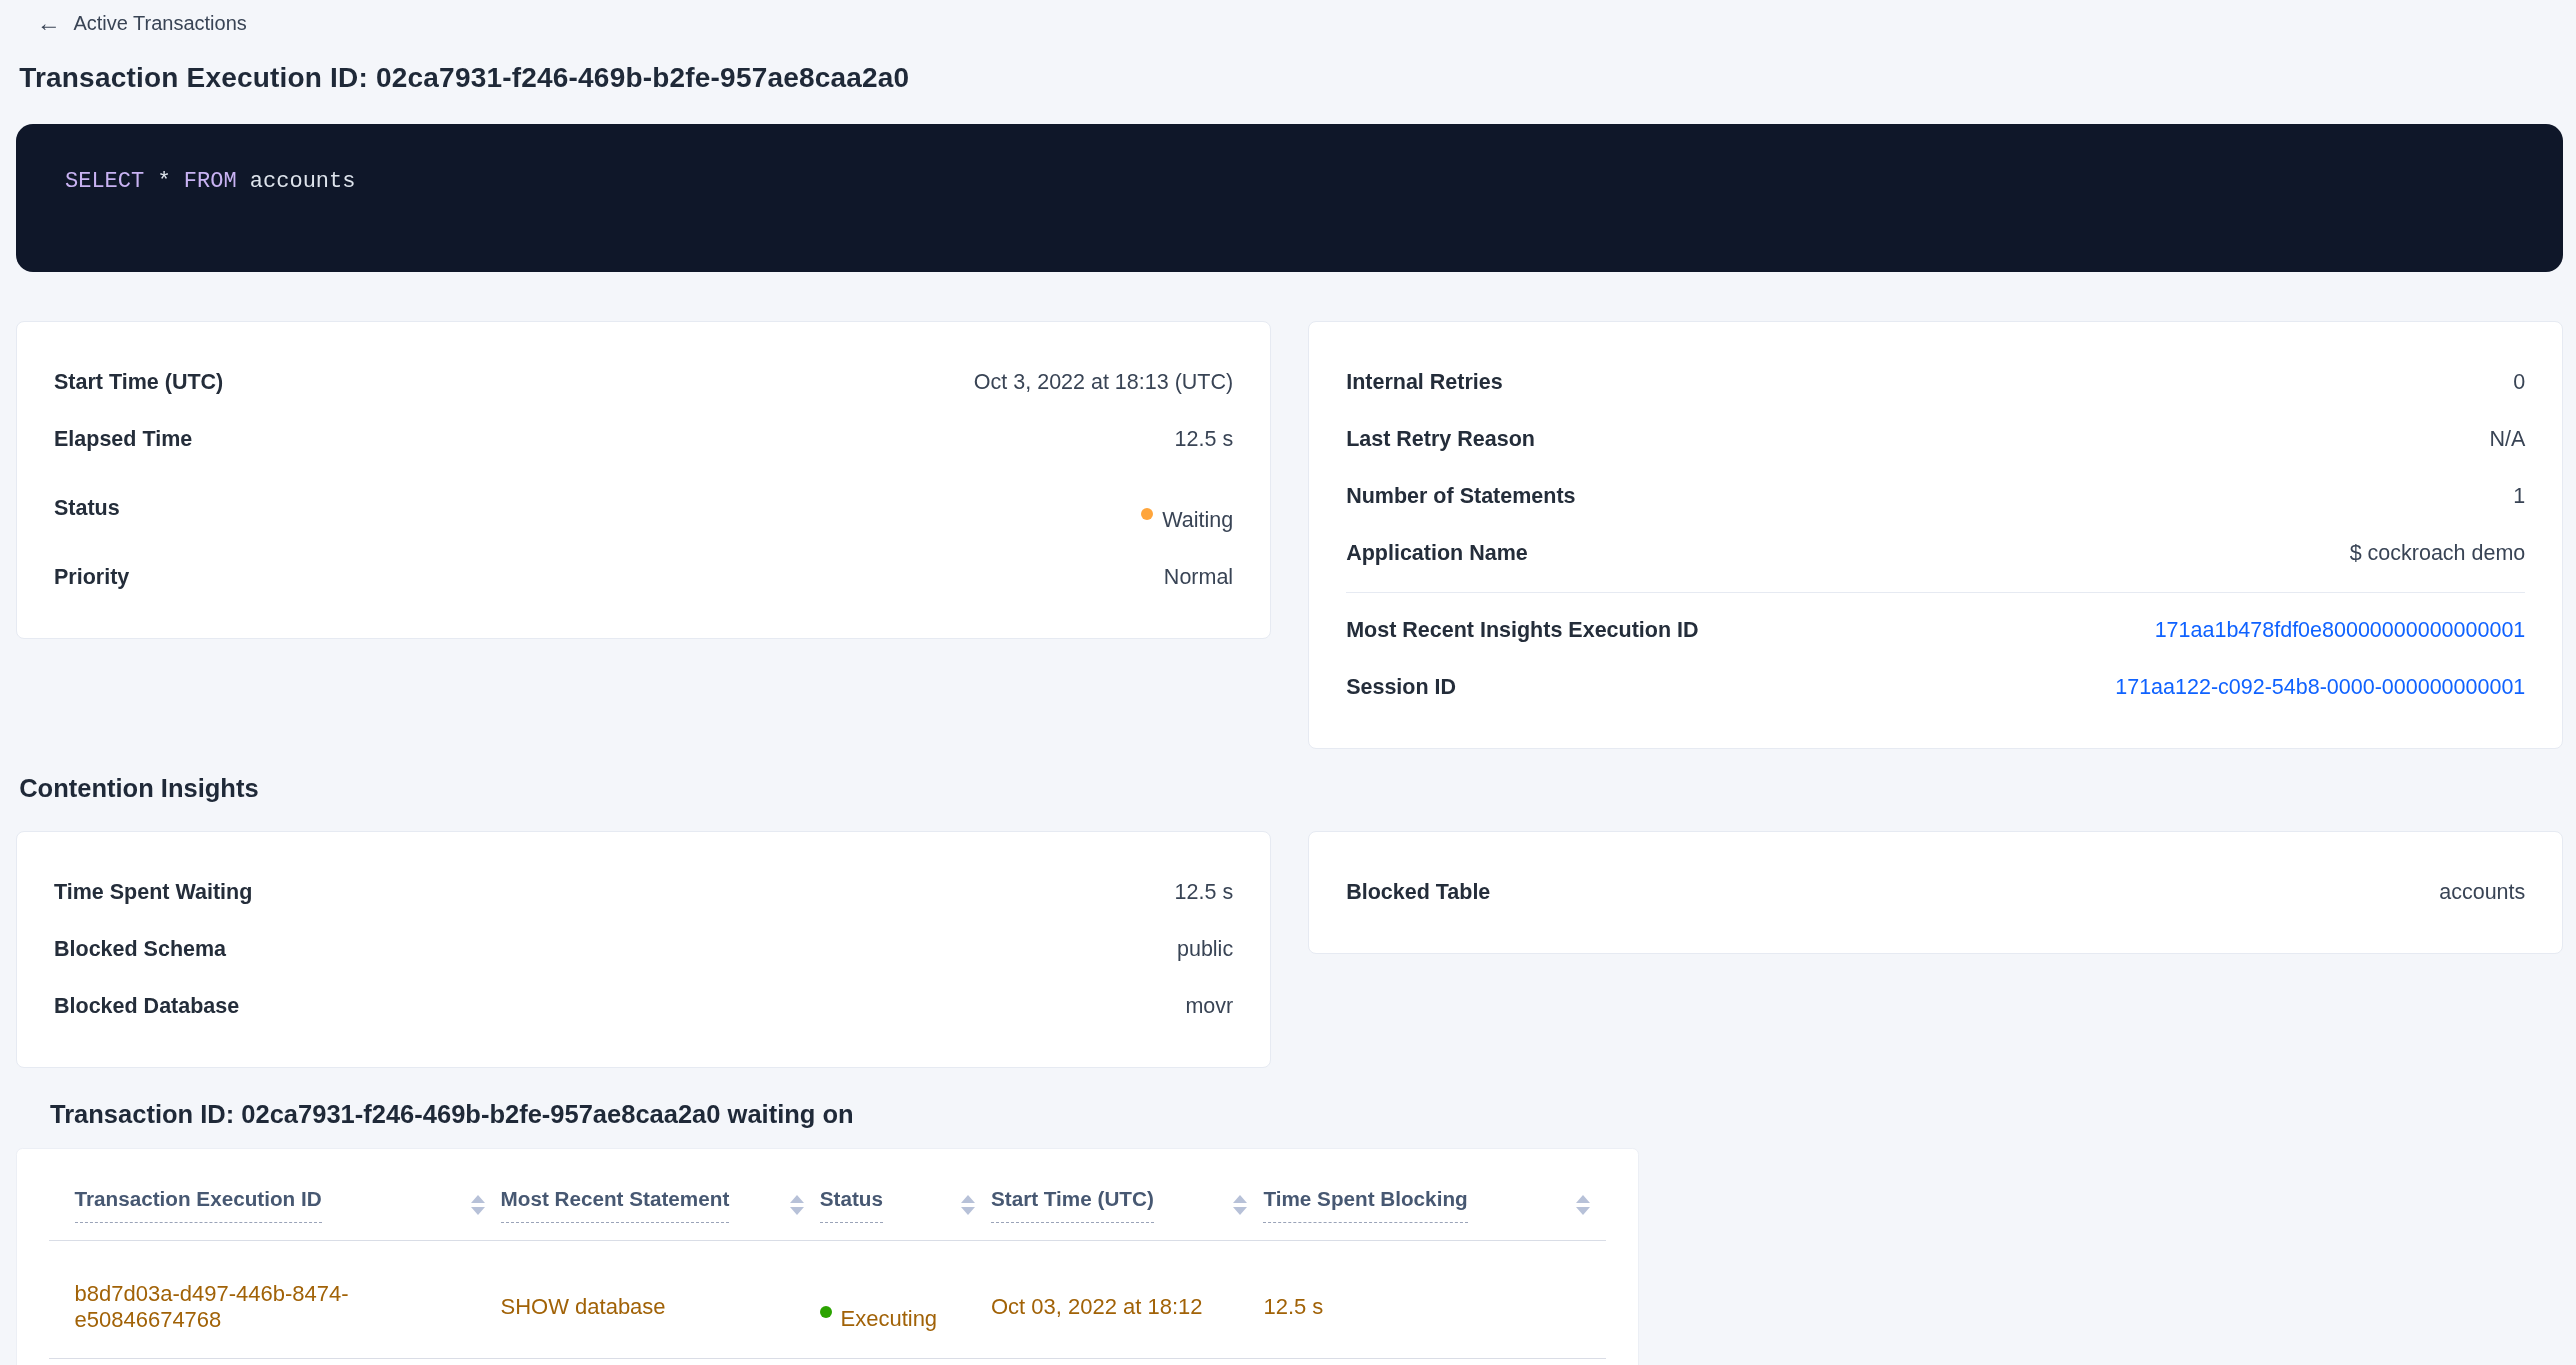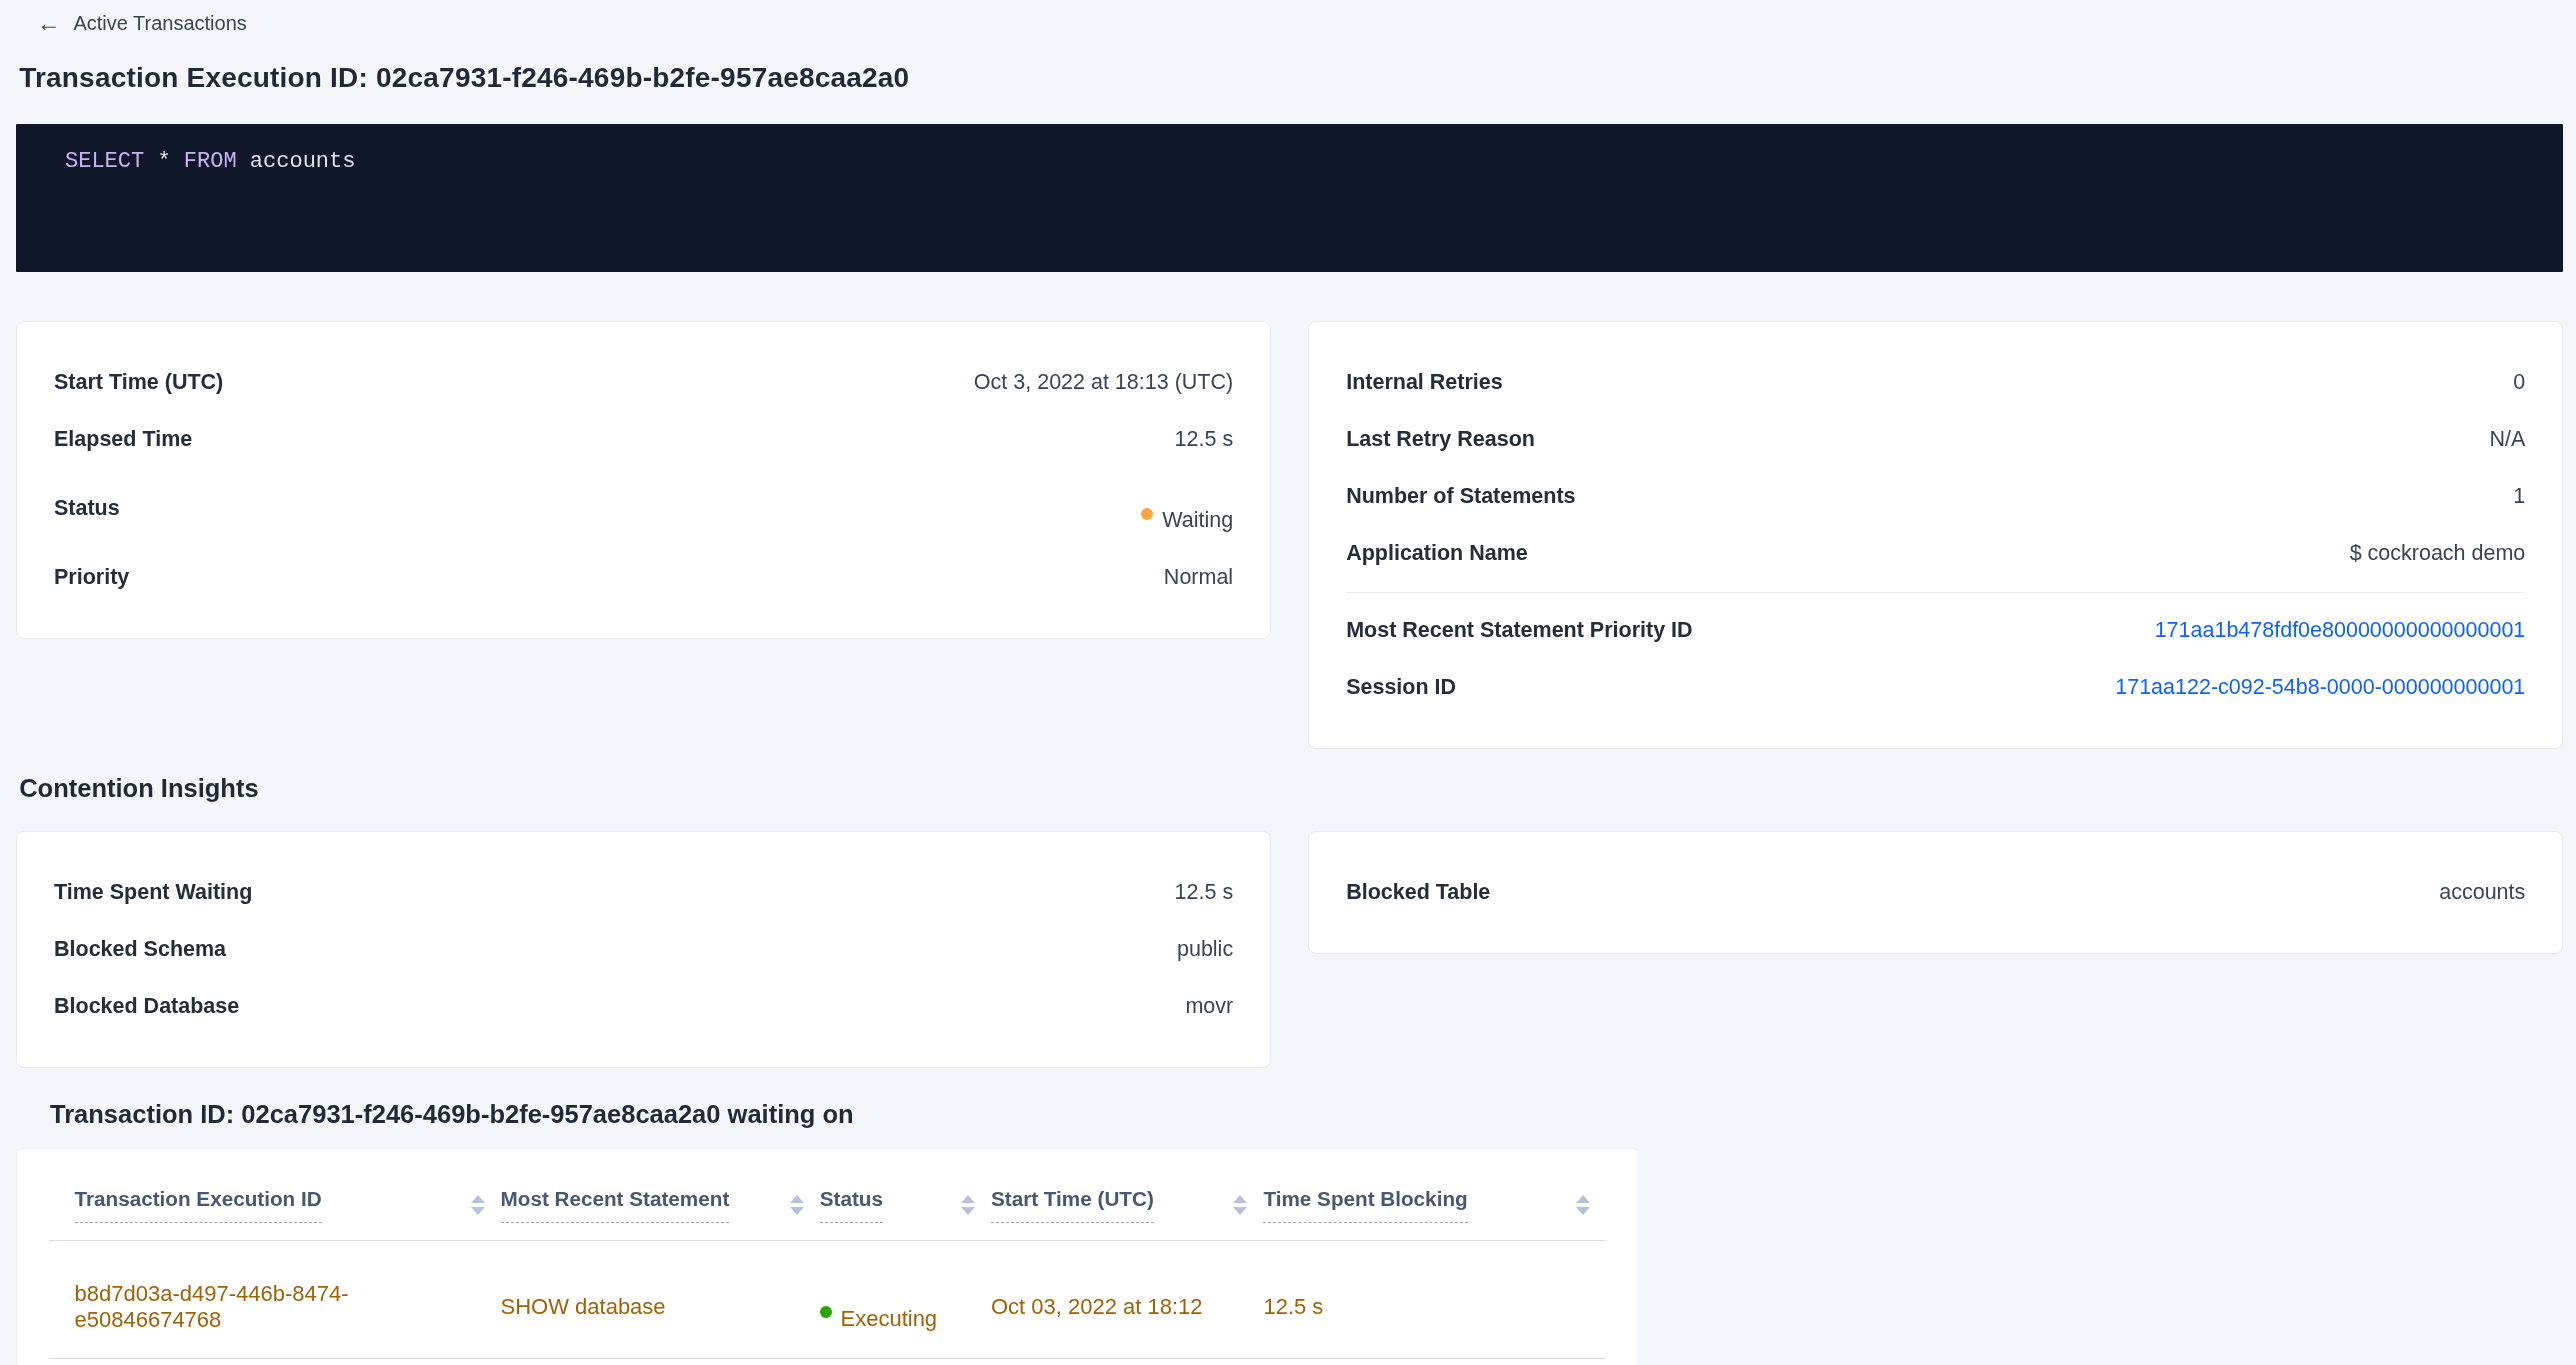--- a/index.html
+++ b/index.html
@@ -24,22 +24,22 @@
     margin: 27px 0 0 3.2px;
     font-size: 28px; font-weight: 700; color: #1f2938;
     letter-spacing: 0.2px;
   }
 
   
   .sql-box {
     margin-top: 30px;
     height: 148px;
     background: #0f1729;
-    border-radius: 1px;
-    padding: 24px 49px;
+    border-radius: 17px;
+    padding: 44px 49px;
   }
   .sql-line {
     font-family: "Liberation Mono", "DejaVu Sans Mono", monospace;
     font-size: 22px; line-height: 1.3; white-space: pre;
   }
   .tok-kw { color: #c8b2f2; }
   .tok-plain { color: #dee4ec; }
 
   
   .cards-grid {
@@ -170,21 +170,21 @@
       <div class="kv-row">
         <span class="kv-label">Number of Statements</span>
         <span class="kv-value">1</span>
       </div>
       <div class="kv-row">
         <span class="kv-label">Application Name</span>
         <span class="kv-value">$ cockroach demo</span>
       </div>
       <div class="card-divider"></div>
       <div class="kv-row">
-        <span class="kv-label">Most Recent Statement Priority ID</span>
+        <span class="kv-label">Most Recent Insights Execution ID</span>
         <span class="kv-value link">171aa1b478fdf0e80000000000000001</span>
       </div>
       <div class="kv-row">
         <span class="kv-label">Session ID</span>
         <span class="kv-value link">171aa122-c092-54b8-0000-000000000001</span>
       </div>
     </div>
 
   </div>
 

